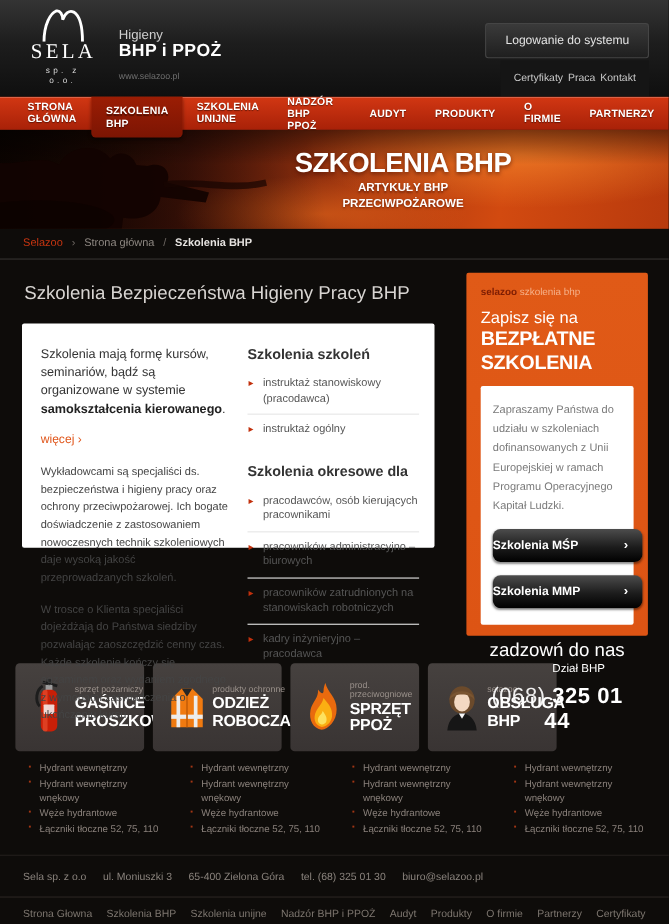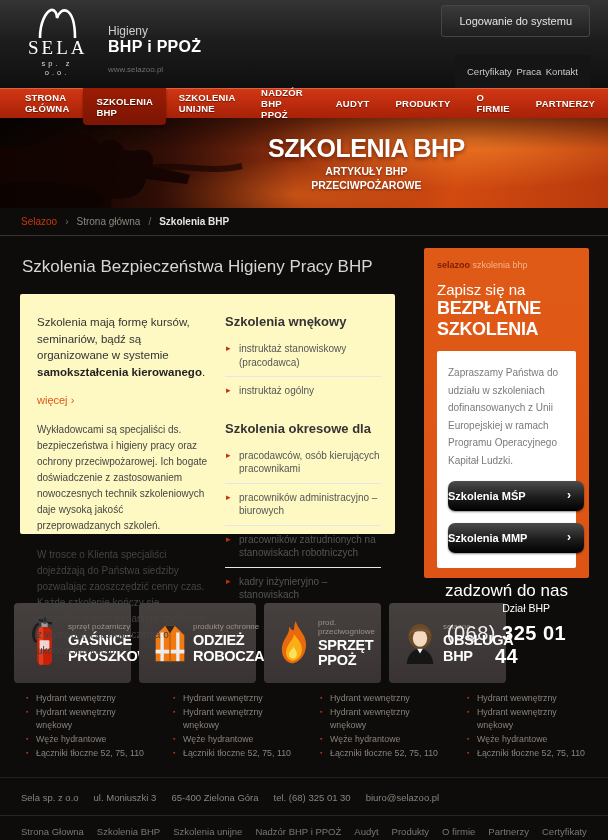--- a/index.html
+++ b/index.html
@@ -18,21 +18,21 @@
   .logo-wrap { position:absolute; left:28px; top:8px; display:flex; cursor:pointer; }
   .logo-mark { width:58px; text-align:center; }
   .logo-mark svg { display:block; margin:0 auto; }
   .logo-name { color:#fff; font-family:"Liberation Serif", serif; font-size:19px; letter-spacing:3px; line-height:1; }
   .logo-sub { color:#ddd; font-size:7.5px; letter-spacing:3px; margin-top:2px; }
   .logo-text { margin-left:22px; padding-top:16px; }
   .tagline1 { color:#cfcfcf; font-size:12px; }
   .tagline2 { color:#fff; font-size:16px; font-weight:bold; letter-spacing:0.3px; }
   .site-url { color:#6f6f6f; font-size:8px; margin-top:9px; }
   .login-btn {
-    position:absolute; right:18px; top:5px; padding:9px 17px;
+    position:absolute; right:18px; top:21px; padding:9px 17px;
     background:linear-gradient(180deg,#3a3a3a,#1f1f1f);
     border:1px solid #454545; border-radius:3px;
     color:#e3e3e3; font-size:11px; cursor:pointer;
   }
   .secondary-bar {
     position:absolute; right:18px; top:55px; height:33px; width:135px;
     background:#151515; display:flex; align-items:center; justify-content:space-between;
     padding:0 12px;
   }
   .secondary-bar a { color:#c9c9c9; font-size:9.5px; text-decoration:none; cursor:pointer; }
@@ -81,21 +81,21 @@
   .bc-home { color:#c63511; cursor:pointer; }
   .bc-sep { color:#6d6762; }
   .bc-parent { color:#8d8781; cursor:pointer; }
   .bc-current { color:#e6e3e0; font-weight:bold; }
 
   
   .main-section { position:relative; padding:0 19px 0 20px; height:367px; }
   .page-title { color:#d8d5d2; font-size:17px; font-weight:normal; padding:21px 16px 17px 2px; }
   .content-row { display:flex; }
   .white-box {
-    width:375px; height:240px; background:#fef9c3; border-radius:2px;
+    width:375px; height:204px; background:#ffffff; border-radius:2px;
     display:flex; padding:20px 14px 16px 17px;
   }
   .col-left { width:172px; margin-right:16px; }
   .intro { font-size:11.5px; color:#333; line-height:1.45; }
   .intro b { color:#222; }
   .more-link { display:inline-block; margin:13px 0 16px; color:#e0561b; font-size:11px; cursor:pointer; text-decoration:none; }
   .para { font-size:10px; color:#444; line-height:1.6; margin-bottom:13px; }
   .col-right { flex:1; }
   .list-title { font-size:13px; color:#333; margin-bottom:6px; }
   .tlist { list-style:none; }
@@ -230,31 +230,31 @@
 
   <div class="content-row">
     <div class="white-box">
       <div class="col-left">
         <p class="intro"><span>Szkolenia mają formę kursów, seminariów, bądź są organizowane w systemie </span><b>samokształcenia kierowanego</b><span>.</span></p>
         <a class="more-link"><span>więcej</span> <span>›</span></a>
         <p class="para">Wykładowcami są specjaliści ds. bezpieczeństwa i higieny pracy oraz ochrony przeciwpożarowej. Ich bogate doświadczenie z zastosowaniem nowoczesnych technik szkoleniowych daje wysoką jakość przeprowadzanych szkoleń.</p>
         <p class="para">W trosce o Klienta specjaliści dojeżdżają do Państwa siedziby pozwalając zaoszczędzić cenny czas. Każde szkolenie kończy się egzaminem oraz wydaniem zgodnego z wymogami zaświadczenia o ukończeniu kursu.</p>
       </div>
       <div class="col-right">
-        <h2 class="list-title">Szkolenia wnękowy</h2>
+        <h2 class="list-title">Szkolenia szkoleń</h2>
         <ul class="tlist">
           <li>instruktaż stanowiskowy (pracodawca)</li>
           <li>instruktaż ogólny</li>
         </ul>
         <h2 class="list-title second">Szkolenia okresowe dla</h2>
         <ul class="tlist">
           <li>pracodawców, osób kierujących pracownikami</li>
           <li>pracowników administracyjno – biurowych</li>
           <li>pracowników zatrudnionych na stanowiskach robotniczych</li>
-          <li>kadry inżynieryjno – stanowiskach</li>
+          <li>kadry inżynieryjno – pracodawca</li>
         </ul>
       </div>
     </div>
   </div>
 
   <div class="sidebar">
     <div class="sb-brand">
       <b>selazoo</b> <span>szkolenia bhp</span>
     </div>
     <div class="sb-h1">Zapisz się na</div>

